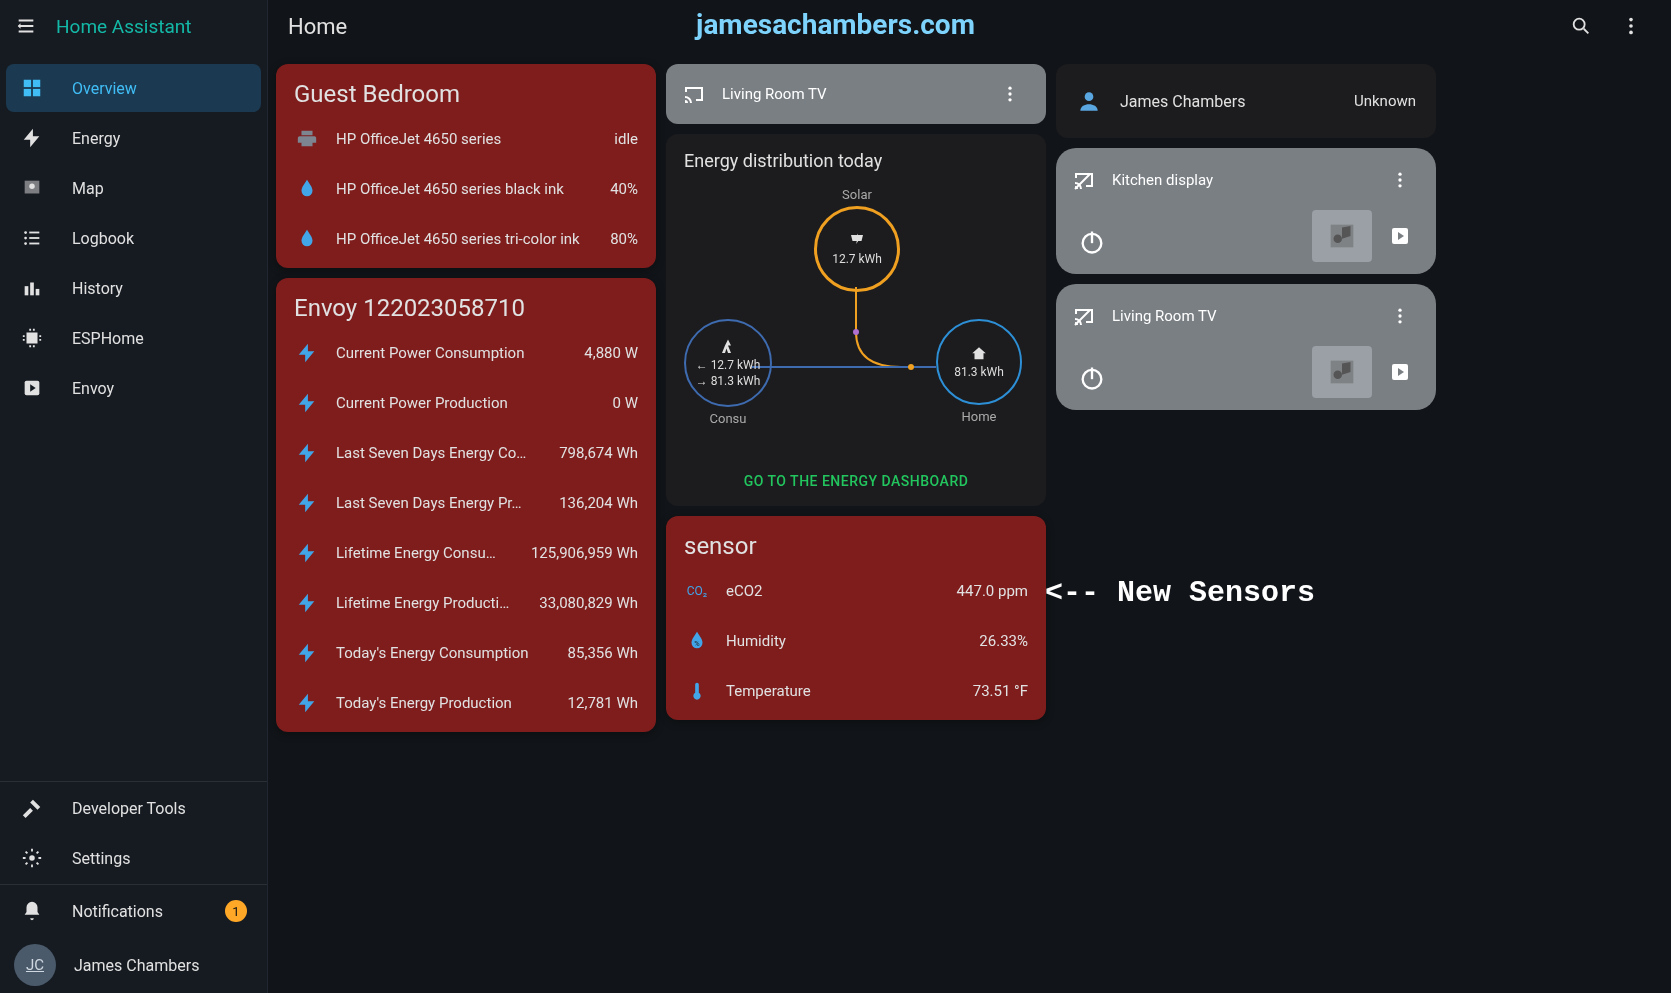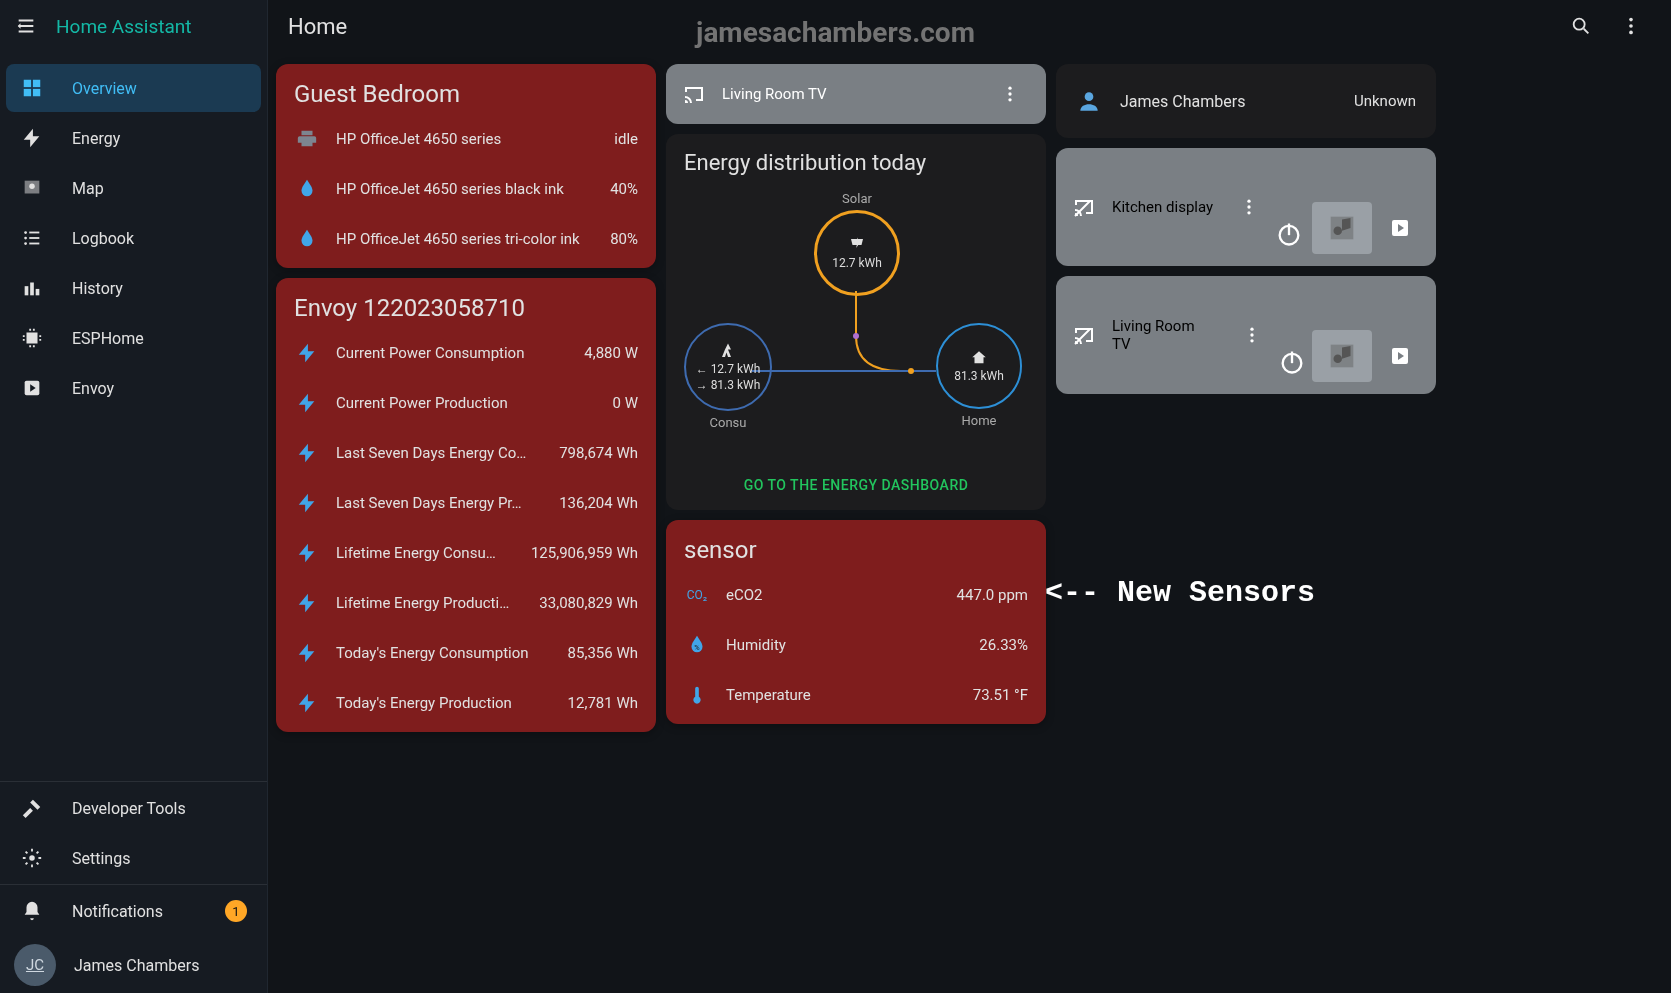--- a/index.html
+++ b/index.html
@@ -21,50 +21,50 @@
   .sb-user { display:flex; align-items:center; height:56px; padding:0 14px; gap:18px; cursor:pointer;}
   .avatar { width:42px; height:42px; border-radius:50%; background:#4a5a6a; color:#cfd8e0; display:flex; align-items:center; justify-content:center; font-size:15px;text-decoration:underline;}
 
   
   .main { flex:1; display:flex; flex-direction:column; }
   .topbar { height:52px; display:flex; align-items:center; padding:0 20px; gap:10px; }
   .topbar h1 { font-size:22px; font-weight:400; color:#e1e1e1; }
   .topbar .spacer { flex:1; }
   .icon-btn { width:40px; height:40px; display:flex; align-items:center; justify-content:center; cursor:pointer; color:#e1e1e1; border-radius:50%; }
 
-  .overlay-title { position:absolute; left:50%; top:16px; transform:translateX(-50%); font-size:28px; font-weight:700; color:#737373; z-index:50; pointer-events:none;}
+  .overlay-title { position:absolute; left:50%; top:8px; transform:translateX(-50%); font-size:28px; font-weight:700; color:#7dd3fc; z-index:50; pointer-events:none;}
   .overlay-arrow { position:absolute; left:1045px; top:576px; font-family:"Courier New",monospace; font-size:30px; font-weight:700; color:#fff; z-index:50; pointer-events:none;}
 
   .board { flex:1; padding:12px 8px; display:grid; grid-template-columns: 380px 380px 380px; gap:10px; align-content:start; justify-content:start; overflow:hidden;}
   .col { display:flex; flex-direction:column; gap:10px; }
 
   .card { background:#7f1d1d; border-radius:12px; padding:4px 0; box-shadow:0 2px 8px rgba(0,0,0,.3); }
   .card-head { font-size:24px; font-weight:400; color:#e1e1e1; padding:12px 18px 6px; }
   .row { display:flex; align-items:center; padding:0 18px; height:50px; gap:16px; cursor:pointer;}
   .row .ricon { width:26px; height:26px; color:#41a5e8; display:flex;align-items:center;justify-content:center; flex-shrink:0;}
   .row .ricon.gray { color:#7d8590; }
   .row .rname { flex:1; color:#e1e1e1; font-size:15px; white-space:nowrap; overflow:hidden; text-overflow:ellipsis;}
   .row .rval { color:#e1e1e1; font-size:15px; white-space:nowrap;}
 
   .media-card, .tv-card { background:#7a7f84; border-radius:12px; padding:12px 16px; color:#111; position:relative; }
   .tv-card { height:60px; display:flex; align-items:center; gap:16px; color:#fff;}
   .tv-card .title { color:#fff; font-size:15px; }
   .tv-card .dots { margin-left:auto; }
-  .media-card { min-height:118px; display:flex; flex-direction:row; color:#000000;}
+  .media-card { min-height:118px; display:flex; flex-direction:column; color:#ffffff;border-radius:20px;}
   .media-card .m-head { display:flex; align-items:center; gap:16px; }
   .media-card .m-body { flex:1; display:flex; align-items:flex-end; justify-content:space-between; padding-top:10px;}
   .media-art { width:60px; height:52px; background:#9aa0a6; border-radius:4px; display:flex; align-items:center; justify-content:center; color:#555;}
 
   .person-card { background:#1c1c1e; border-radius:12px; height:74px; display:flex; align-items:center; padding:0 20px; gap:18px;}
   .person-card .pico { color:#5aa6e0; }
   .person-card .pname { flex:1; font-size:16px; }
   .person-card .pval { color:#e1e1e1; font-size:15px;}
 
   .energy-card { background:#1c1c1e; border-radius:12px; }
-  .energy-card .etitle { font-size:22px; padding:16px 18px 6px;}
+  .energy-card .etitle { font-size:18px; padding:16px 18px 6px;}
   .energy-diagram { height:280px; position:relative;}
   .enode { position:absolute; display:flex; flex-direction:column; align-items:center; gap:4px;}
   .enode .circle { width:80px; height:80px; border-radius:50%; border:2px solid #555; display:flex; flex-direction:column; align-items:center; justify-content:center; font-size:12px; gap:2px;}
   .enode.solar .circle { border-color:#f0a020; width:86px; height:86px; border-width:3px;}
   .enode.grid .circle { border-color:#3e6bb0; width:88px; height:88px;}
   .enode.home .circle { border-color:#2d8fd6; width:86px; height:86px;}
   .enode .nlabel { font-size:13px; color:#aaa;}
   .enode .nval { font-size:12px; color:#ddd;}
   .elink { text-align:center; padding:14px 0 16px; }
   .elink a { color:#22c55e; letter-spacing:.5px; font-size:14px; font-weight:500; text-decoration:none; cursor:pointer;}

